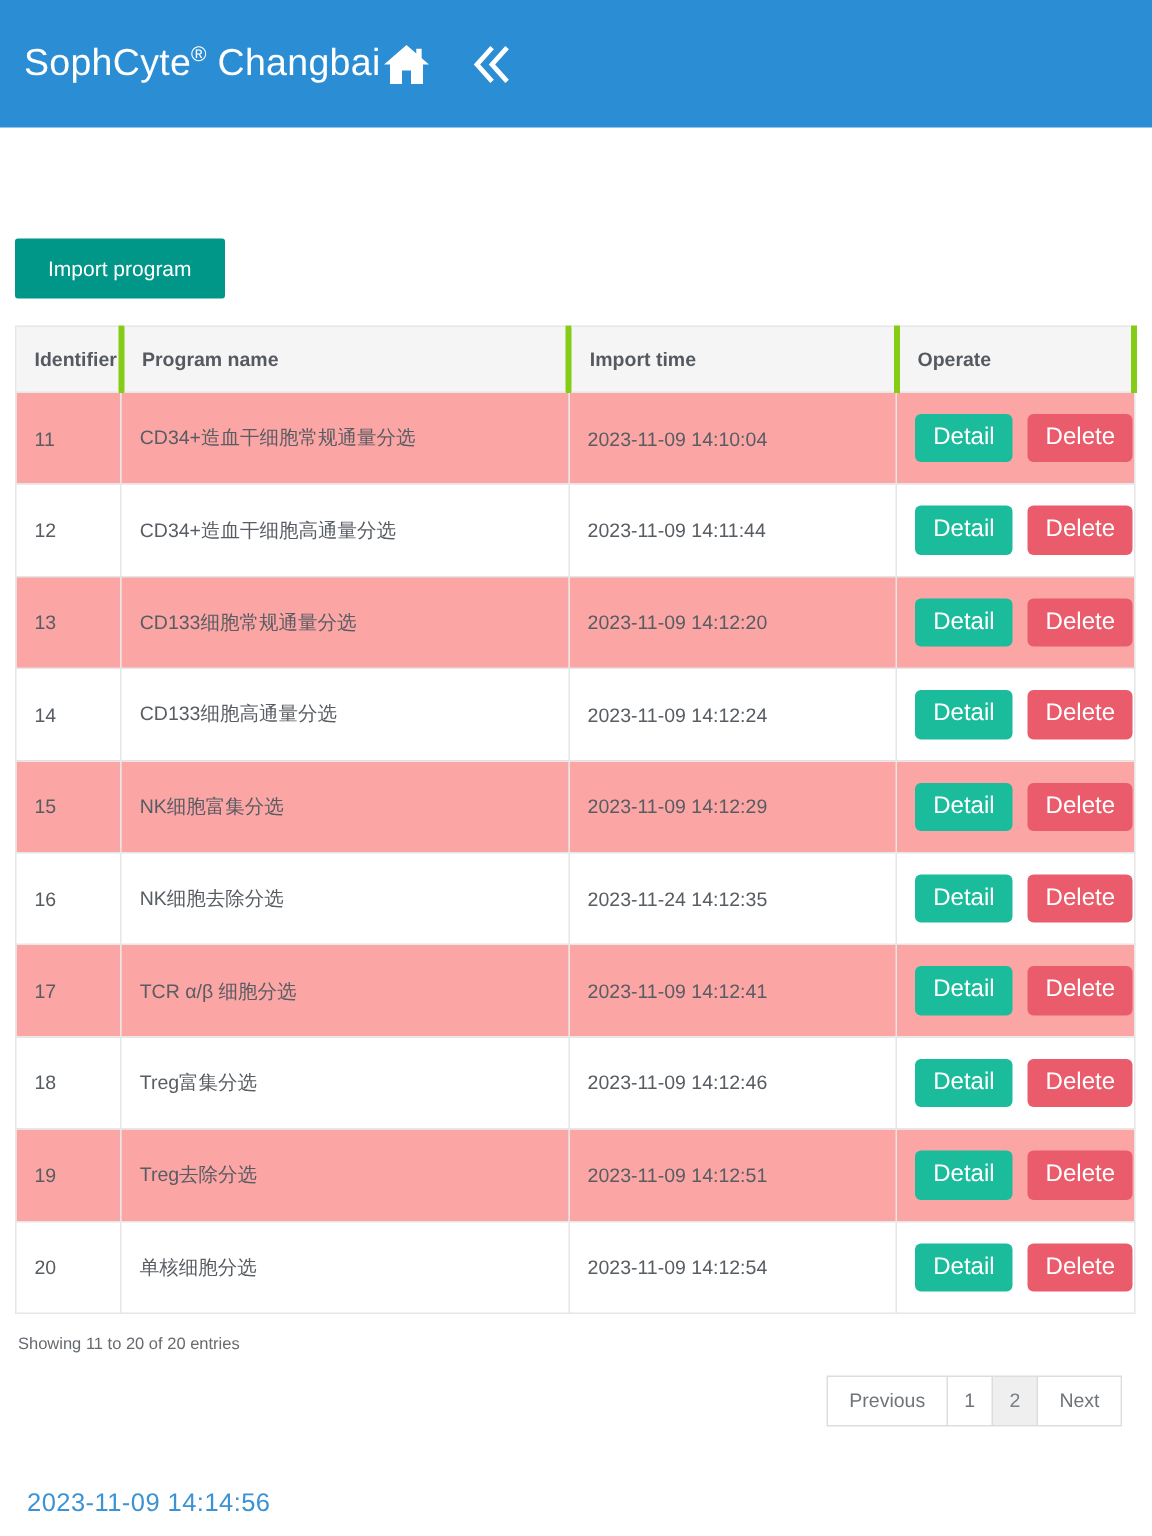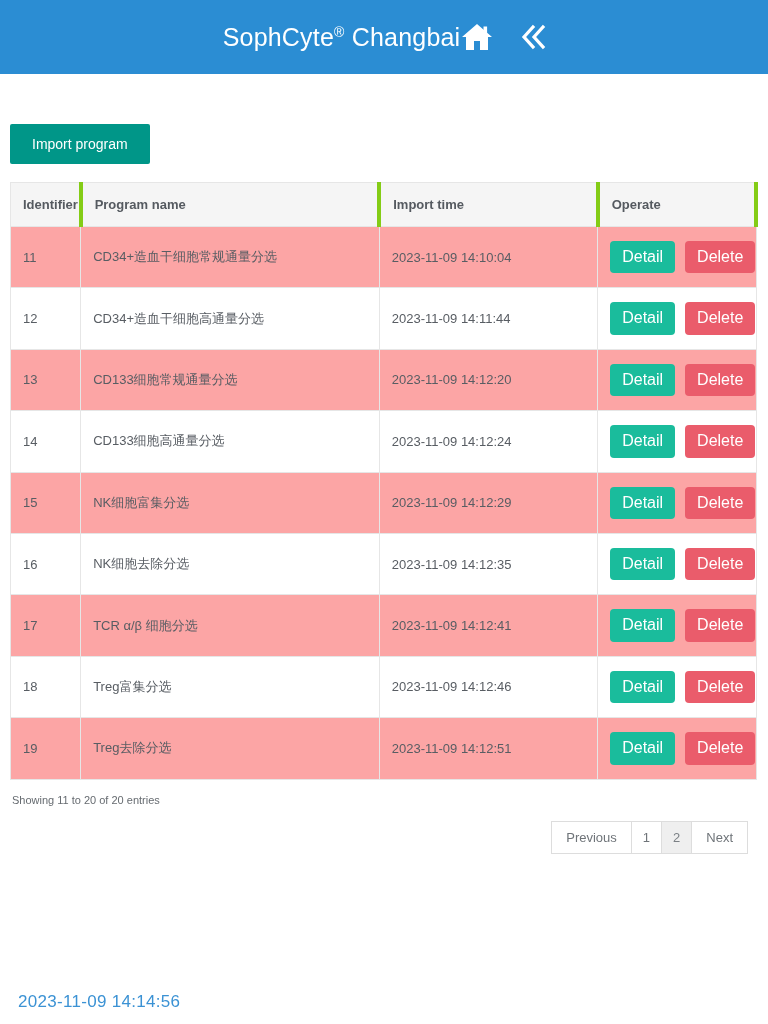--- a/index.html
+++ b/index.html
@@ -8,26 +8,26 @@
     padding: 0;
     width: 768px;
     height: 1024px;
     background: #ffffff;
     font-family: "Liberation Sans", sans-serif;
     overflow: hidden;
   }
 
   
   .app-header {
-    height: 74px;
+    height: 85px;
     background: #2b8dd3;
     display: flex;
     align-items: center;
-    justify-content: center;
-    padding: 0 22px 0 27px;
+    justify-content: flex-start;
+    padding: 0 22px 0 16px;
   }
   .app-title {
     color: #ffffff;
     font-size: 25px;
     font-weight: normal;
     letter-spacing: 0.2px;
     white-space: nowrap;
   }
   .app-title sup {
     font-size: 14px;
@@ -47,21 +47,21 @@
     height: 34px;
     cursor: pointer;
   }
   .hicon svg { display: block; }
 
   
   .content {
     padding: 0 10px;
   }
   .toolbar {
-    padding-top: 50px;
+    padding-top: 74px;
     padding-bottom: 18px;
   }
   .btn-import {
     display: inline-block;
     background: #009688;
     color: #ffffff;
     border: none;
     border-radius: 2px;
     font-family: "Liberation Sans", sans-serif;
     font-size: 14px;
@@ -235,39 +235,45 @@
         </tr>
         <tr class="odd">
           <td>15</td>
           <td>NK细胞富集分选</td>
           <td>2023-11-09 14:12:29</td>
           <td class="op-cell"><button class="btn-sm btn-detail">Detail</button><button class="btn-sm btn-delete">Delete</button></td>
         </tr>
         <tr class="even">
           <td>16</td>
           <td>NK细胞去除分选</td>
-          <td>2023-11-09 14:12:35</td>
+          <td>2023-11-24 14:12:35</td>
           <td class="op-cell"><button class="btn-sm btn-detail">Detail</button><button class="btn-sm btn-delete">Delete</button></td>
         </tr>
         <tr class="odd">
           <td>17</td>
           <td>TCR α/β 细胞分选</td>
           <td>2023-11-09 14:12:41</td>
           <td class="op-cell"><button class="btn-sm btn-detail">Detail</button><button class="btn-sm btn-delete">Delete</button></td>
         </tr>
         <tr class="even">
           <td>18</td>
           <td>Treg富集分选</td>
           <td>2023-11-09 14:12:46</td>
           <td class="op-cell"><button class="btn-sm btn-detail">Detail</button><button class="btn-sm btn-delete">Delete</button></td>
         </tr>
         <tr class="odd">
           <td>19</td>
           <td>Treg去除分选</td>
           <td>2023-11-09 14:12:51</td>
+          <td class="op-cell"><button class="btn-sm btn-detail">Detail</button><button class="btn-sm btn-delete">Delete</button></td>
+        </tr>
+        <tr class="even">
+          <td>20</td>
+          <td>单核细胞分选</td>
+          <td>2023-11-09 14:12:54</td>
           <td class="op-cell"><button class="btn-sm btn-detail">Detail</button><button class="btn-sm btn-delete">Delete</button></td>
         </tr>
       </tbody>
   </table>
 
   <div class="table-info">Showing 11 to 20 of 20 entries</div>
 
   <div class="pager-wrap">
     <div class="pager">
       <span class="pg">Previous</span>

